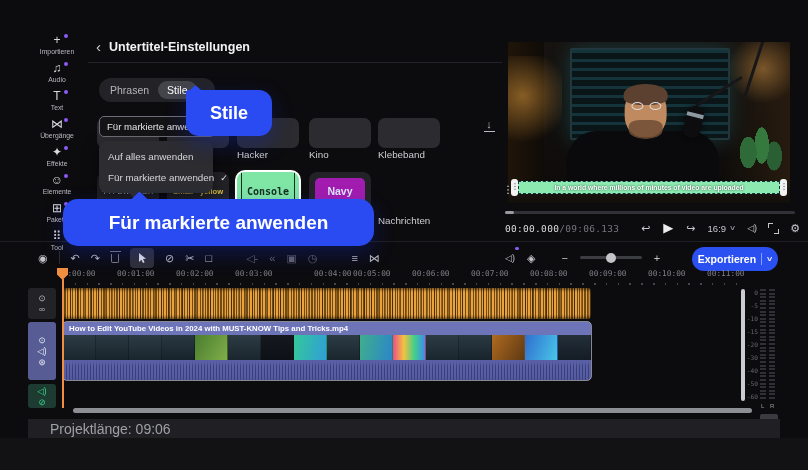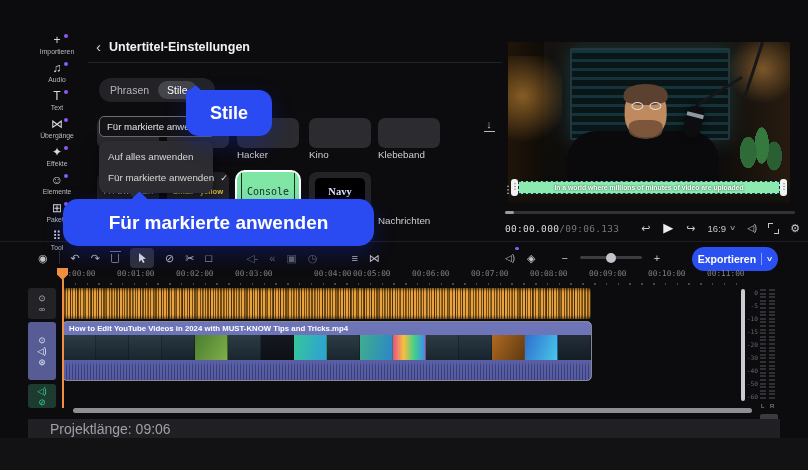--- a/index.html
+++ b/index.html
@@ -42,21 +42,21 @@
   #menu-caret{left:131px;top:188px;width:10px;height:10px;background:#2c2c31;transform:rotate(45deg);z-index:6;}
 
   
   .tile-r1{top:118px;width:62px;height:30px;border-radius:7px;background:#2b2b30;z-index:1;cursor:pointer;}
   .plabel{top:149px;font-size:9.8px;color:#cfcfd2;z-index:1;white-space:nowrap;}
   .tile-r2{top:172px;width:62px;height:38px;border-radius:8px;background:#232327;z-index:2;cursor:pointer;
         display:flex;align-items:center;justify-content:center;overflow:hidden;}
   #tile-typewriter span{font-size:7.2px;color:#dcdcde;text-decoration:line-through;letter-spacing:.4px;}
   #tile-small-yellow span{font-size:7.6px;font-weight:bold;}
   #tile-console{box-shadow:0 0 0 2px #ffffff,0 0 0 3px #101013;}
-  #tile-console span{font-size:10px;font-weight:normal;color:#11301d;border:1.4px solid #11301d;
+  #tile-console span{font-size:10px;font-weight:bold;color:#11301d;border:1.4px solid #11301d;
         border-radius:3px;padding:18px 5px;font-family:"DejaVu Sans Mono",monospace;}
   #tile-navy .navy-inner{width:50px;height:26px;border-radius:5px;display:flex;align-items:center;justify-content:center;}
   #tile-navy span{font-size:10.5px;font-weight:bold;color:#dfe5ff;}
   #tile-news span{font-size:14px;font-weight:bold;color:#ffffff;letter-spacing:.3px;}
 
   
   .coach{z-index:10;border-radius:13px;display:flex;align-items:center;justify-content:center;
         color:#fff;font-weight:bold;box-shadow:0 8px 20px rgba(20,40,180,.35);}
   #tip-stile{left:186px;top:90px;width:86px;height:46px;font-size:18px;border-top-left-radius:3px;}
   #tip-stile::before{content:"";position:absolute;left:4px;top:-3px;width:11px;height:11px;
@@ -281,21 +281,21 @@
   <div id="tile-typewriter" class="tile-r2 abs" style="left:97px">
     <span>TYPEWRITER</span>
   </div>
   <div id="tile-small-yellow" class="tile-r2 abs" style="left:167px">
     <span style="color: rgb(232, 201, 62);">Small - yellow</span>
   </div>
   <div id="tile-console" class="tile-r2 abs" style="left: 237px; background: rgb(128, 230, 166);">
     <span>Console</span>
   </div>
   <div id="tile-navy" class="tile-r2 abs" style="left:309px">
-    <div class="navy-inner" style="background: #000000; font-family: Liberation Serif, serif;">
+    <div class="navy-inner" style="background: #a21caf;">
         <span>Navy</span>
       </div>
   </div>
   <span class="plabel abs" style="left:378px;top:215px">Nachrichten</span>
 
   <div id="apply-dropdown" class="abs">
     <span>Für markierte anwenden</span>
   </div>
   <div id="apply-menu" class="abs">
     <div class="menu-item">

